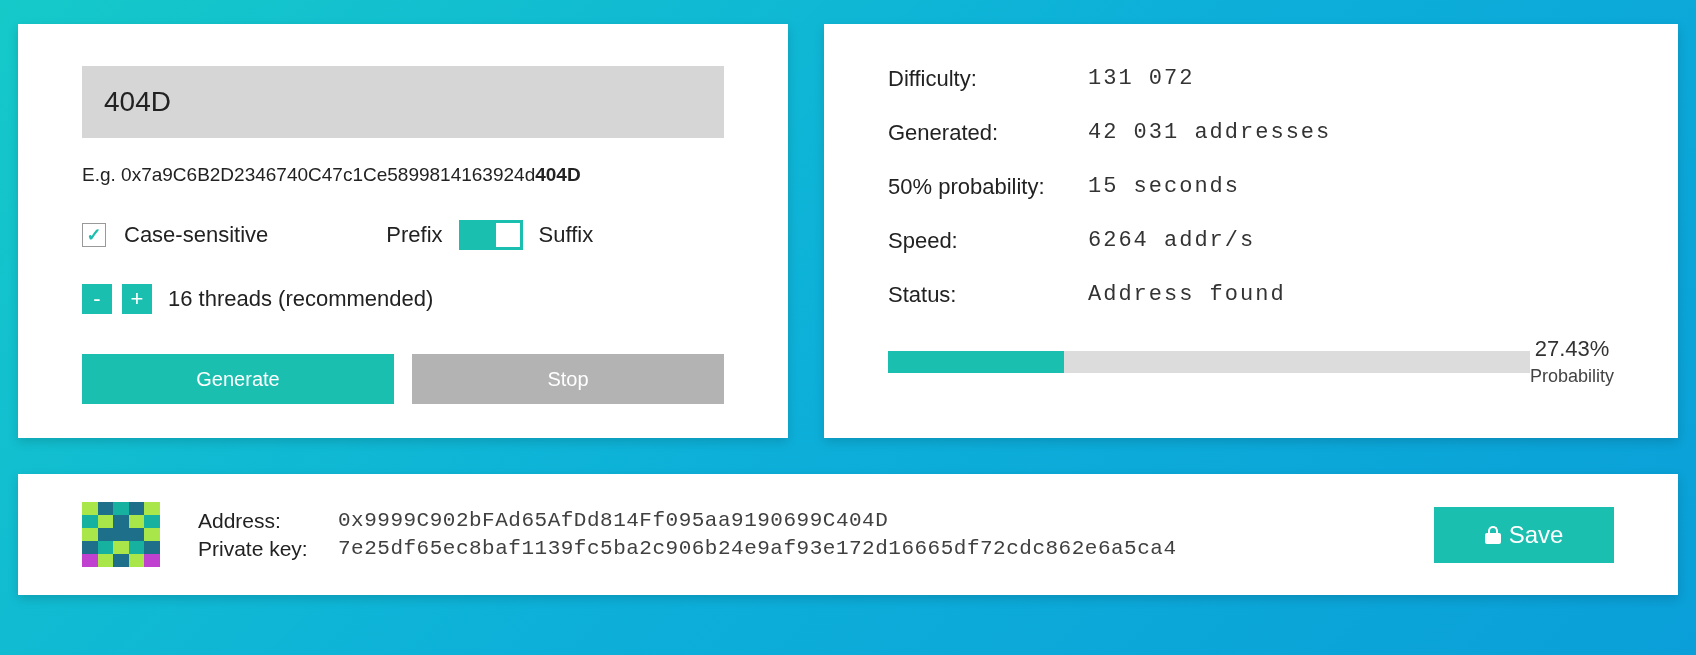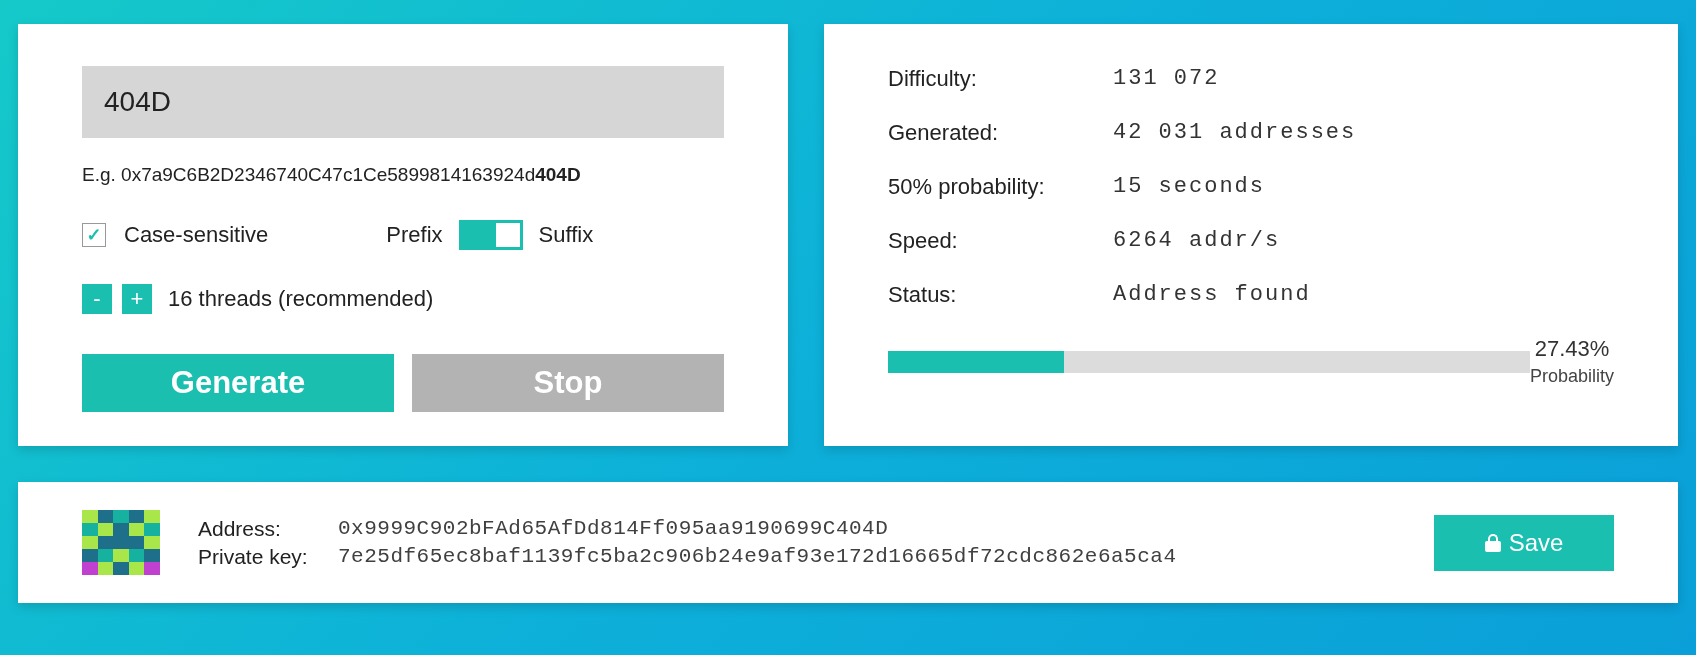--- a/index.html
+++ b/index.html
@@ -75,28 +75,28 @@
     display:flex; align-items:center; gap:10px; margin-top:34px;
   }
   .sqbtn {
     width:30px;height:30px;background:#1abfaf;color:#fff;
     display:inline-flex;align-items:center;justify-content:center;
     font-size:22px;font-weight:500;cursor:pointer;user-select:none;
   }
 
   .btn-row { display:flex; gap:18px; margin-top:40px;}
   .bigbtn {
-    flex:1; height:58px;border:none;font-size:31px;color:#fff;cursor:pointer;
-    font-weight:700;
+    flex:1; height:50px;border:none;font-size:20px;color:#fff;cursor:pointer;
+    font-weight:400;
   }
   .bigbtn.primary { background:#1abfaf; }
   .bigbtn.secondary { background:#b3b3b3; }
 
   
-  .stats-line { display:flex; margin-bottom:28px; font-size:22px;gap:25px; }
+  .stats-line { display:flex; margin-bottom:28px; font-size:22px; }
   .stats-line .k { width:200px; color:#222; }
   .stats-line .v { font-family: "Consolas","Menlo","Courier New",monospace; letter-spacing:2px; color:#333;}
 
   .prob-row { display:flex; align-items:center; margin-top:20px;}
   .bar-bg { flex:1; height:22px; background:#dcdcdc; position:relative;}
   .bar-fill { position:absolute; top:0;left:0;bottom:0; background:#1abfaf;}
   .prob-label { font-size:22px; text-align:center;}
   .prob-label .sub { font-size:18px; color:#444; display:block; margin-top:4px;}
 
   

